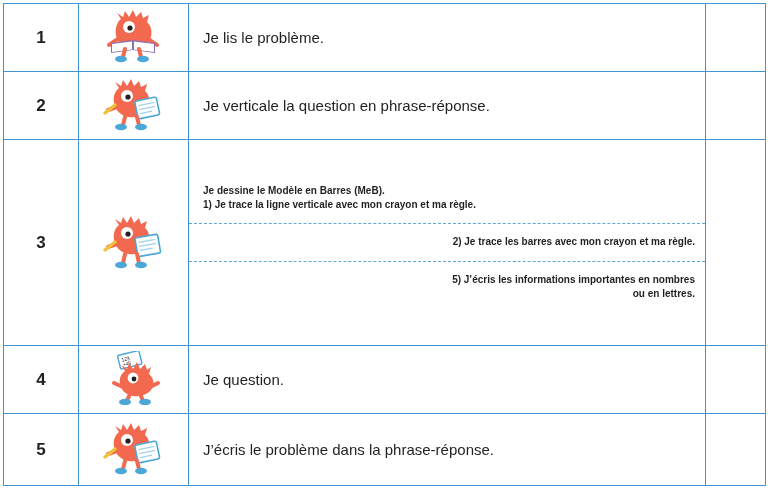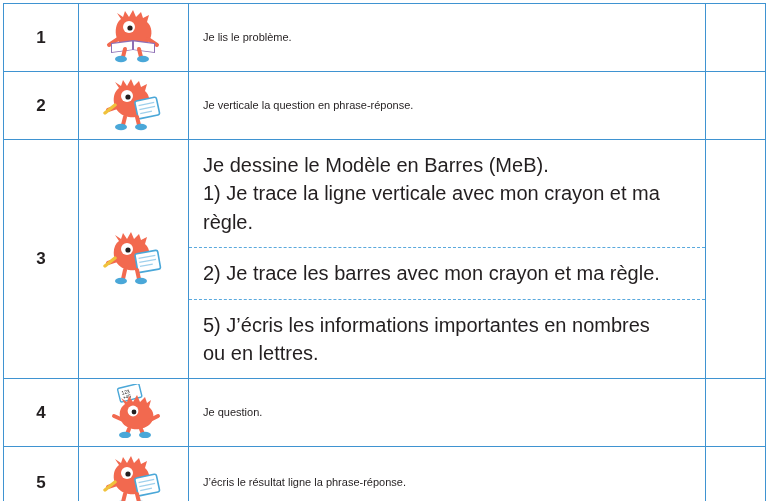--- a/index.html
+++ b/index.html
@@ -50,33 +50,35 @@
   .icon-cell {
     text-align: center;
     vertical-align: middle;
   }
 
   .text-cell {
     padding: 0;
   }
 
   .line {
-    font-size: 11px;
+    font-size: 15px;
     line-height: 1.42;
     padding: 8px 10px 8px 14px;
     color: #231f20;
   }
 
   .sub {
     padding: 11px 10px 11px 14px;
-    font-size: 20px;
+    font-size: 10px;
     line-height: 1.42;
+    font-weight: bold;
   }
   .sub + .sub {
     border-top: 1px dashed #5aa9dd;
+    text-align: right;
   }
 
   .row-tall .icon-cell,
   .row-tall .check-cell {
     vertical-align: middle;
   }
 
   .check-cell { }
 
   
@@ -255,20 +257,20 @@
                 <path d="M2 36 L12 28" stroke="#f0c23c" stroke-width="3.4" stroke-linecap="round"></path>
                 <path d="M22 40 L20 48" stroke="#f2694f" stroke-width="4" stroke-linecap="round"></path>
                 <path d="M34 40 L36 48" stroke="#f2694f" stroke-width="4" stroke-linecap="round"></path>
                 <ellipse cx="18" cy="50" rx="6" ry="3.2" fill="#4aa7d8"></ellipse>
                 <ellipse cx="38" cy="50" rx="6" ry="3.2" fill="#4aa7d8"></ellipse>
               </g>
             </svg>
           </span>
         </td>
         <td class="text-cell">
-          <div class="line">J’écris le résultat ligne la phrase-réponse.</div>
+          <div class="line">J’écris le problème dans la phrase-réponse.</div>
         </td>
         <td class="check-cell"></td>
       </tr>
 
     </tbody>
   </table>
 </div>
 
 </body></html>

